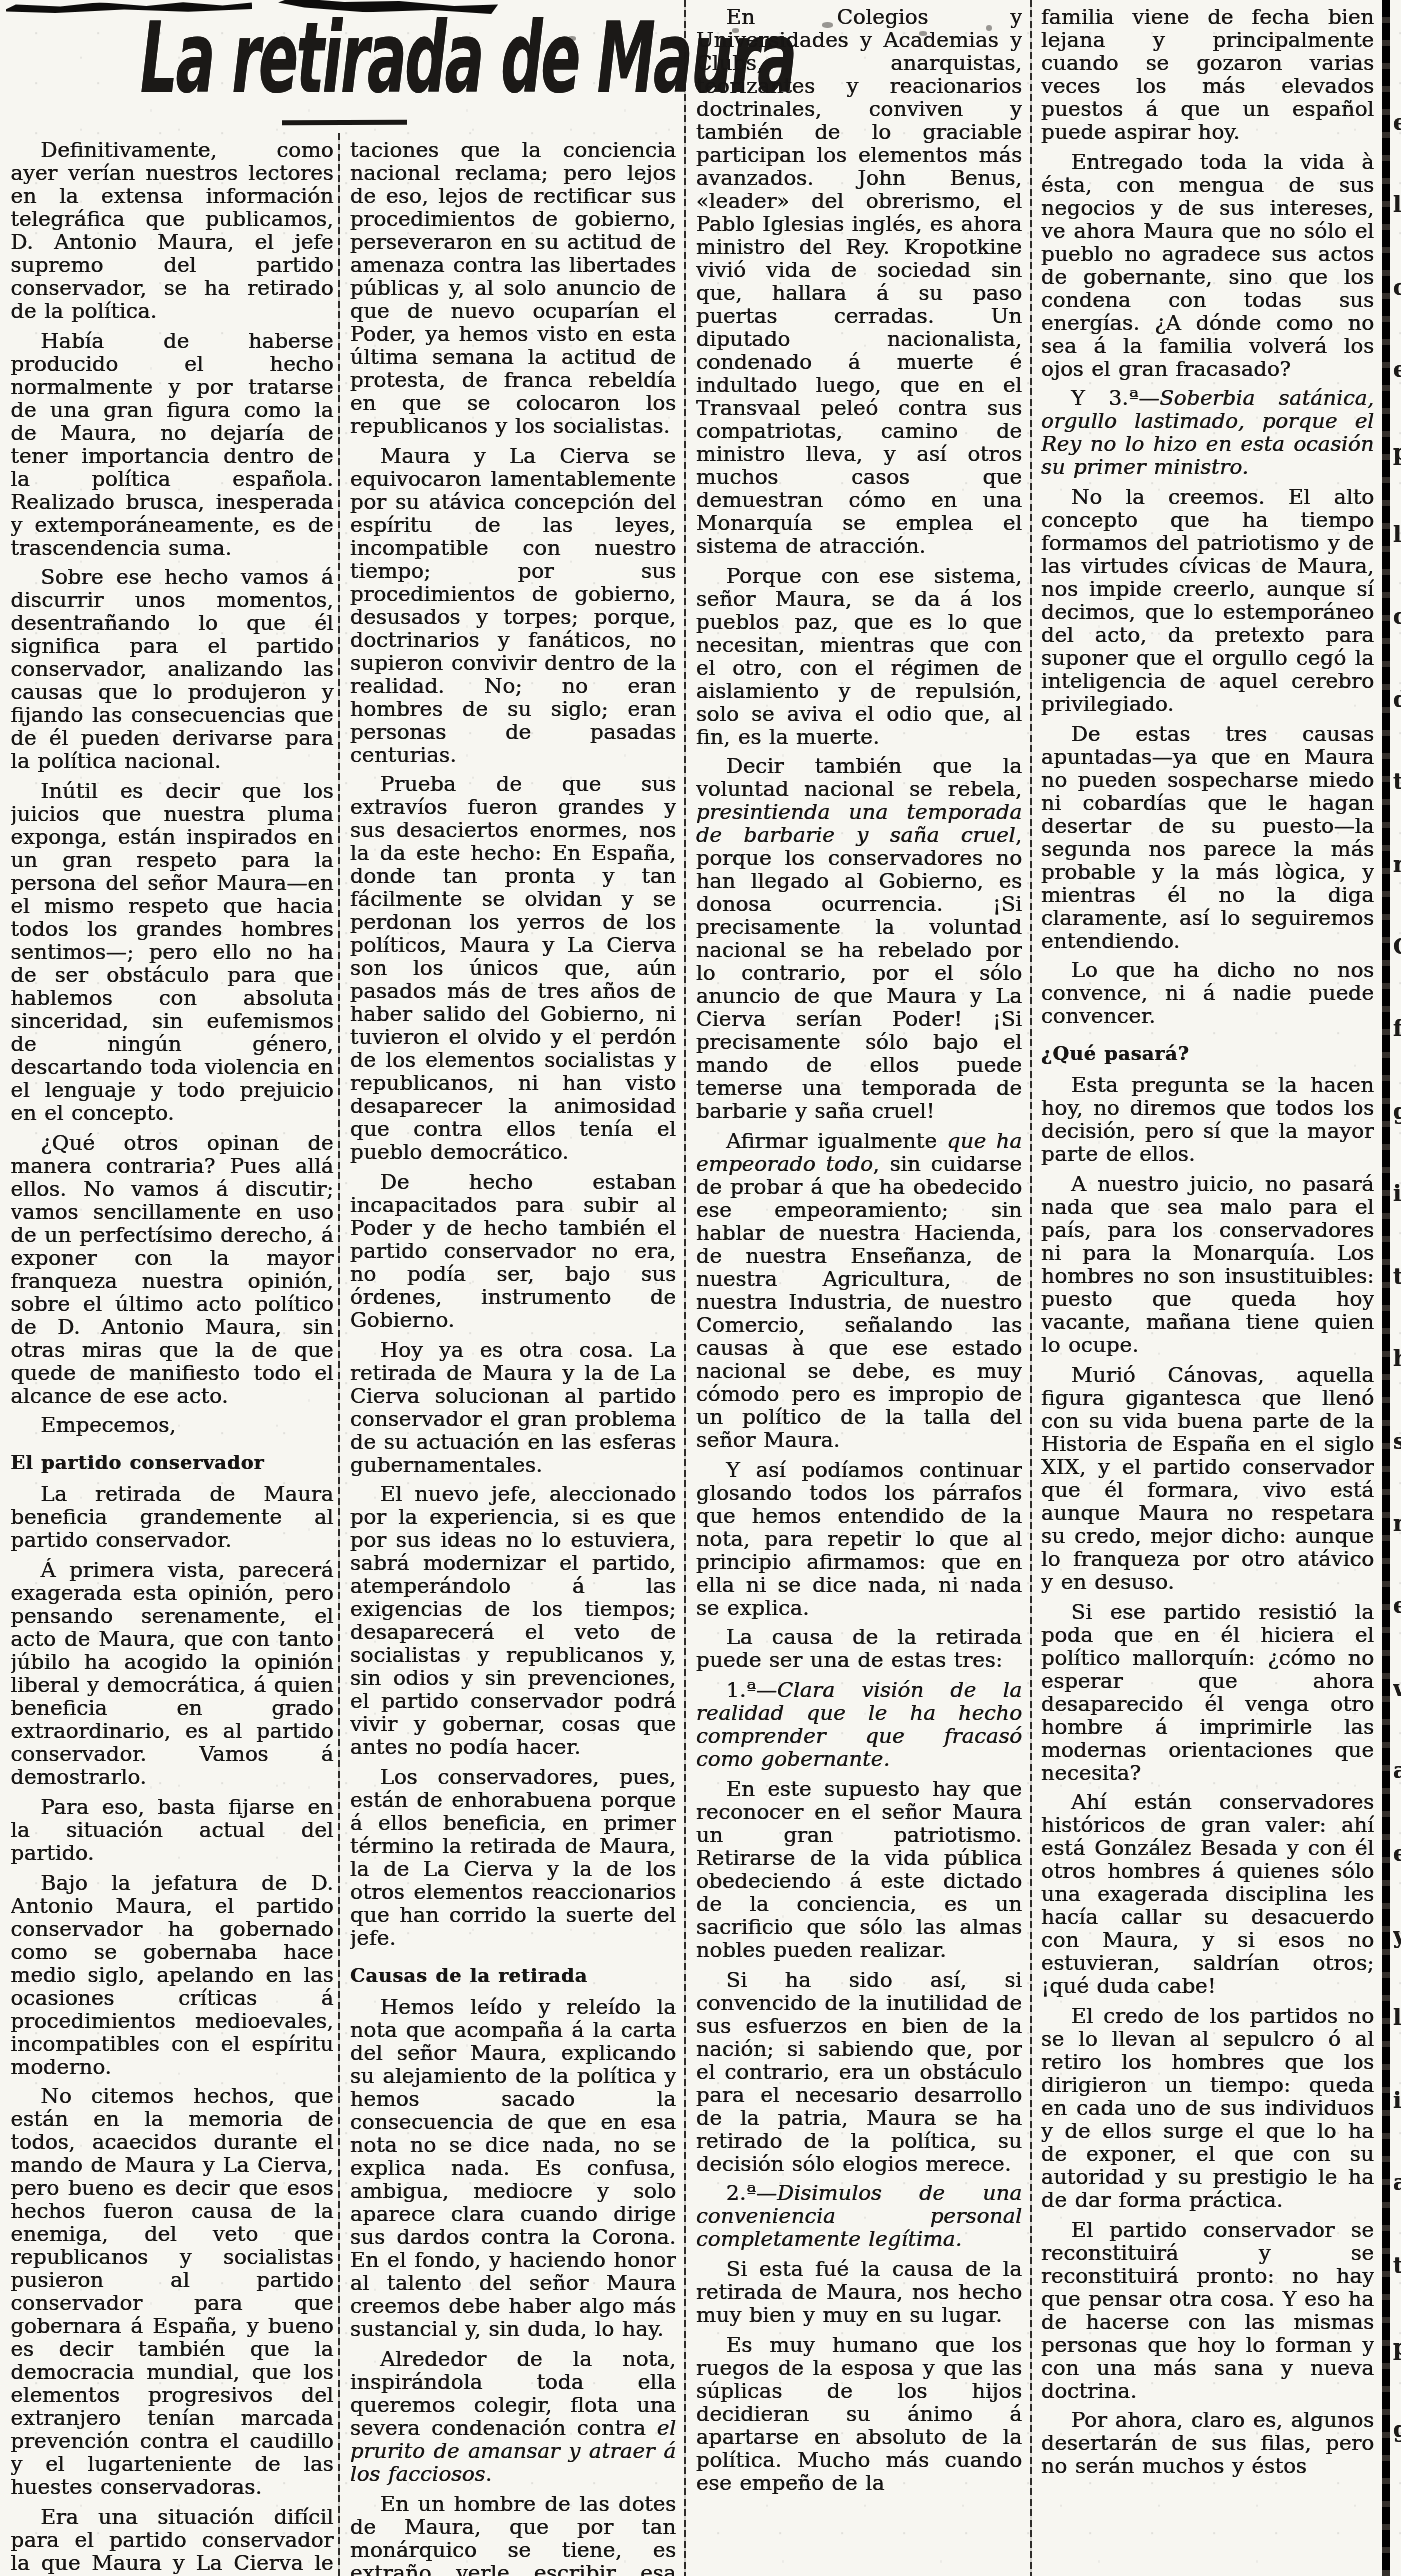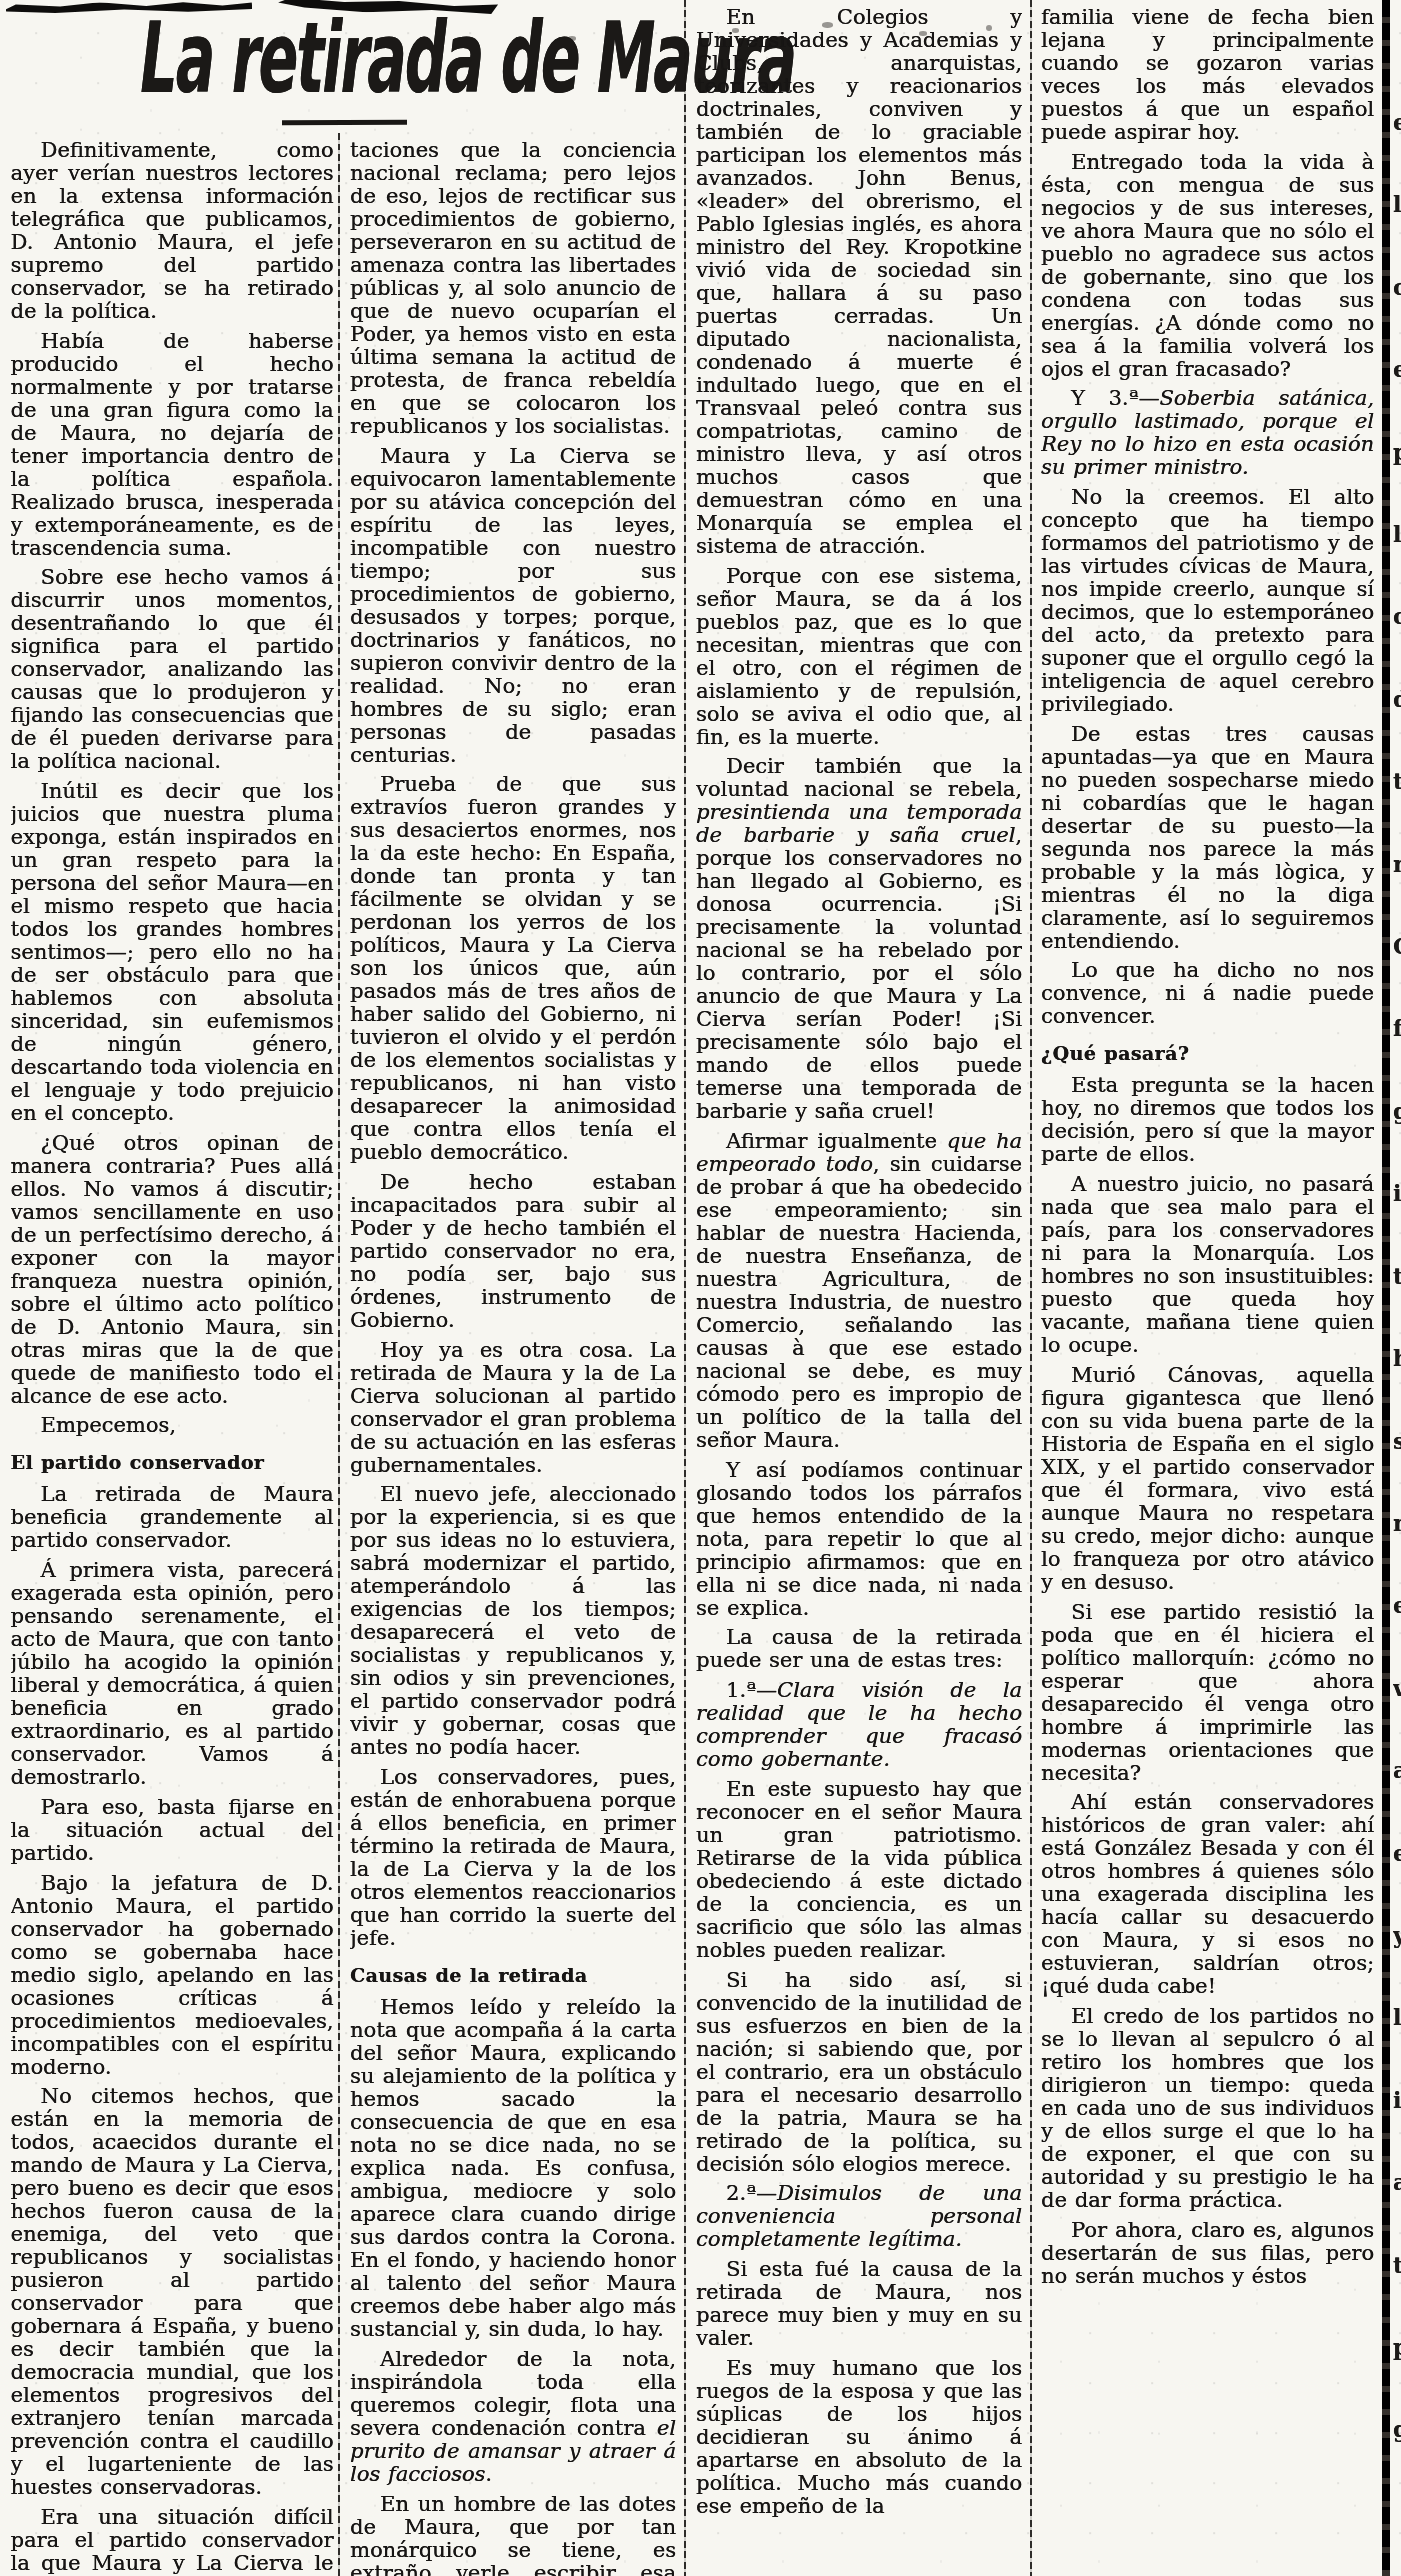--- a/index.html
+++ b/index.html
@@ -113,37 +113,38 @@
     <p class="para">En Colegios y Universidades y Academias y Clubs, anarquistas, teorizantes y reacionarios doctrinales, conviven y también de lo graciable participan los elementos más avanzados. John Benus, «leader» del obrerismo, el Pablo Iglesias inglés, es ahora ministro del Rey. Kropotkine vivió vida de sociedad sin que, hallara á su paso puertas cerradas. Un diputado nacionalista, condenado á muerte é indultado luego, que en el Transvaal peleó contra sus compatriotas, camino de ministro lleva, y así otros muchos casos que demuestran cómo en una Monarquía se emplea el sistema de atracción.</p>
     <p class="para">Porque con ese sistema, señor Maura, se da á los pueblos paz, que es lo que necesitan, mientras que con el otro, con el régimen de aislamiento y de repulsión, solo se aviva el odio que, al fin, es la muerte.</p>
     <p class="para">Decir también que la voluntad nacional se rebela, <em>presintienda una temporada de barbarie y saña cruel</em>, porque los conservadores no han llegado al Gobierno, es donosa ocurrencia. ¡Si precisamente la voluntad nacional se ha rebelado por lo contrario, por el sólo anuncio de que Maura y La Cierva serían Poder! ¡Si precisamente sólo bajo el mando de ellos puede temerse una temporada de barbarie y saña cruel!</p>
     <p class="para">Afirmar igualmente <em>que ha empeorado todo</em>, sin cuidarse de probar á que ha obedecido ese empeoramiento; sin hablar de nuestra Hacienda, de nuestra Enseñanza, de nuestra Agricultura, de nuestra Industria, de nuestro Comercio, señalando las causas à que ese estado nacional se debe, es muy cómodo pero es impropio de un político de la talla del señor Maura.</p>
     <p class="para">Y así podíamos continuar glosando todos los párrafos que hemos entendido de la nota, para repetir lo que al principio afirmamos: que en ella ni se dice nada, ni nada se explica.</p>
     <p class="para">La causa de la retirada puede ser una de estas tres:</p>
     <p class="para">1.ª—<em>Clara visión de la realidad que le ha hecho comprender que fracasó como gobernante.</em></p>
     <p class="para">En este supuesto hay que reconocer en el señor Maura un gran patriotismo. Retirarse de la vida pública obedeciendo á este dictado de la conciencia, es un sacrificio que sólo las almas nobles pueden realizar.</p>
     <p class="para">Si ha sido así, si convencido de la inutilidad de sus esfuerzos en bien de la nación; si sabiendo que, por el contrario, era un obstáculo para el necesario desarrollo de la patria, Maura se ha retirado de la política, su decisión sólo elogios merece.</p>
     <p class="para">2.ª—<em>Disimulos de una conveniencia personal completamente legítima.</em></p>
-    <p class="para">Si esta fué la causa de la retirada de Maura, nos parece muy bien y muy en su valer.</p>
+    <p class="para">Si esta fué la causa de la retirada de Maura, nos hecho muy bien y muy en su lugar.</p>
     <p class="para">Es muy humano que los ruegos de la esposa y que las súplicas de los hijos decidieran su ánimo á apartarse en absoluto de la política. Mucho más cuando ese empeño de la</p>
   </div>
 <div class="column col-4">
     <p class="para" style="text-indent: 0px;">familia viene de fecha bien lejana y principalmente cuando se gozaron varias veces los más elevados puestos á que un español puede aspirar hoy.</p>
     <p class="para">Entregado toda la vida à ésta, con mengua de sus negocios y de sus intereses, ve ahora Maura que no sólo el pueblo no agradece sus actos de gobernante, sino que los condena con todas sus energías. ¿A dónde como no sea á la familia volverá los ojos el gran fracasado?</p>
     <p class="para">Y 3.ª—<em>Soberbia satánica, orgullo lastimado, porque el Rey no lo hizo en esta ocasión su primer ministro.</em></p>
     <p class="para">No la creemos. El alto concepto que ha tiempo formamos del patriotismo y de las virtudes cívicas de Maura, nos impide creerlo, aunque sí decimos, que lo estemporáneo del acto, da pretexto para suponer que el orgullo cegó la inteligencia de aquel cerebro privilegiado.</p>
     <p class="para">De estas tres causas apuntadas—ya que en Maura no pueden sospecharse miedo ni cobardías que le hagan desertar de su puesto—la segunda nos parece la más probable y la más lògica, y mientras él no la diga claramente, así lo seguiremos entendiendo.</p>
     <p class="para">Lo que ha dicho no nos convence, ni á nadie puede convencer.</p>
     <h3 class="subhead">¿Qué pasará?</h3>
     <p class="para">Esta pregunta se la hacen hoy, no diremos que todos los decisión, pero sí que la mayor parte de ellos.</p>
     <p class="para">A nuestro juicio, no pasará nada que sea malo para el país, para los conservadores ni para la Monarquía. Los hombres no son insustituibles: puesto que queda hoy vacante, mañana tiene quien lo ocupe.</p>
     <p class="para">Murió Cánovas, aquella figura gigantesca que llenó con su vida buena parte de la Historia de España en el siglo XIX, y el partido conservador que él formara, vivo está aunque Maura no respetara su credo, mejor dicho: aunque lo franqueza por otro atávico y en desuso.</p>
     <p class="para">Si ese partido resistió la poda que en él hiciera el político mallorquín: ¿cómo no esperar que ahora desaparecido él venga otro hombre á imprimirle las modernas orientaciones que necesita?</p>
     <p class="para">Ahí están conservadores históricos de gran valer: ahí está González Besada y con él otros hombres á quienes sólo una exagerada disciplina les hacía callar su desacuerdo con Maura, y si esos no estuvieran, saldrían otros; ¡qué duda cabe!</p>
     <p class="para">El credo de los partidos no se lo llevan al sepulcro ó al retiro los hombres que los dirigieron un tiempo: queda en cada uno de sus individuos y de ellos surge el que lo ha de exponer, el que con su autoridad y su prestigio le ha de dar forma práctica.</p>
+    <p class="para">El partido conservador se reconstituirá y se reconstituirá pronto: no hay que pensar otra cosa. Y eso ha de hacerse con las mismas personas que hoy lo forman y con una más sana y nueva doctrina.</p>
     <p class="para">Por ahora, claro es, algunos desertarán de sus filas, pero no serán muchos y éstos</p>
   </div>
 
 <div class="edge-col">
     <div class="frag">e</div>
     <div class="frag">l</div>
     <div class="frag">ca</div>
     <div class="frag">es</div>
     <div class="frag">p</div>
     <div class="frag">le</div>

